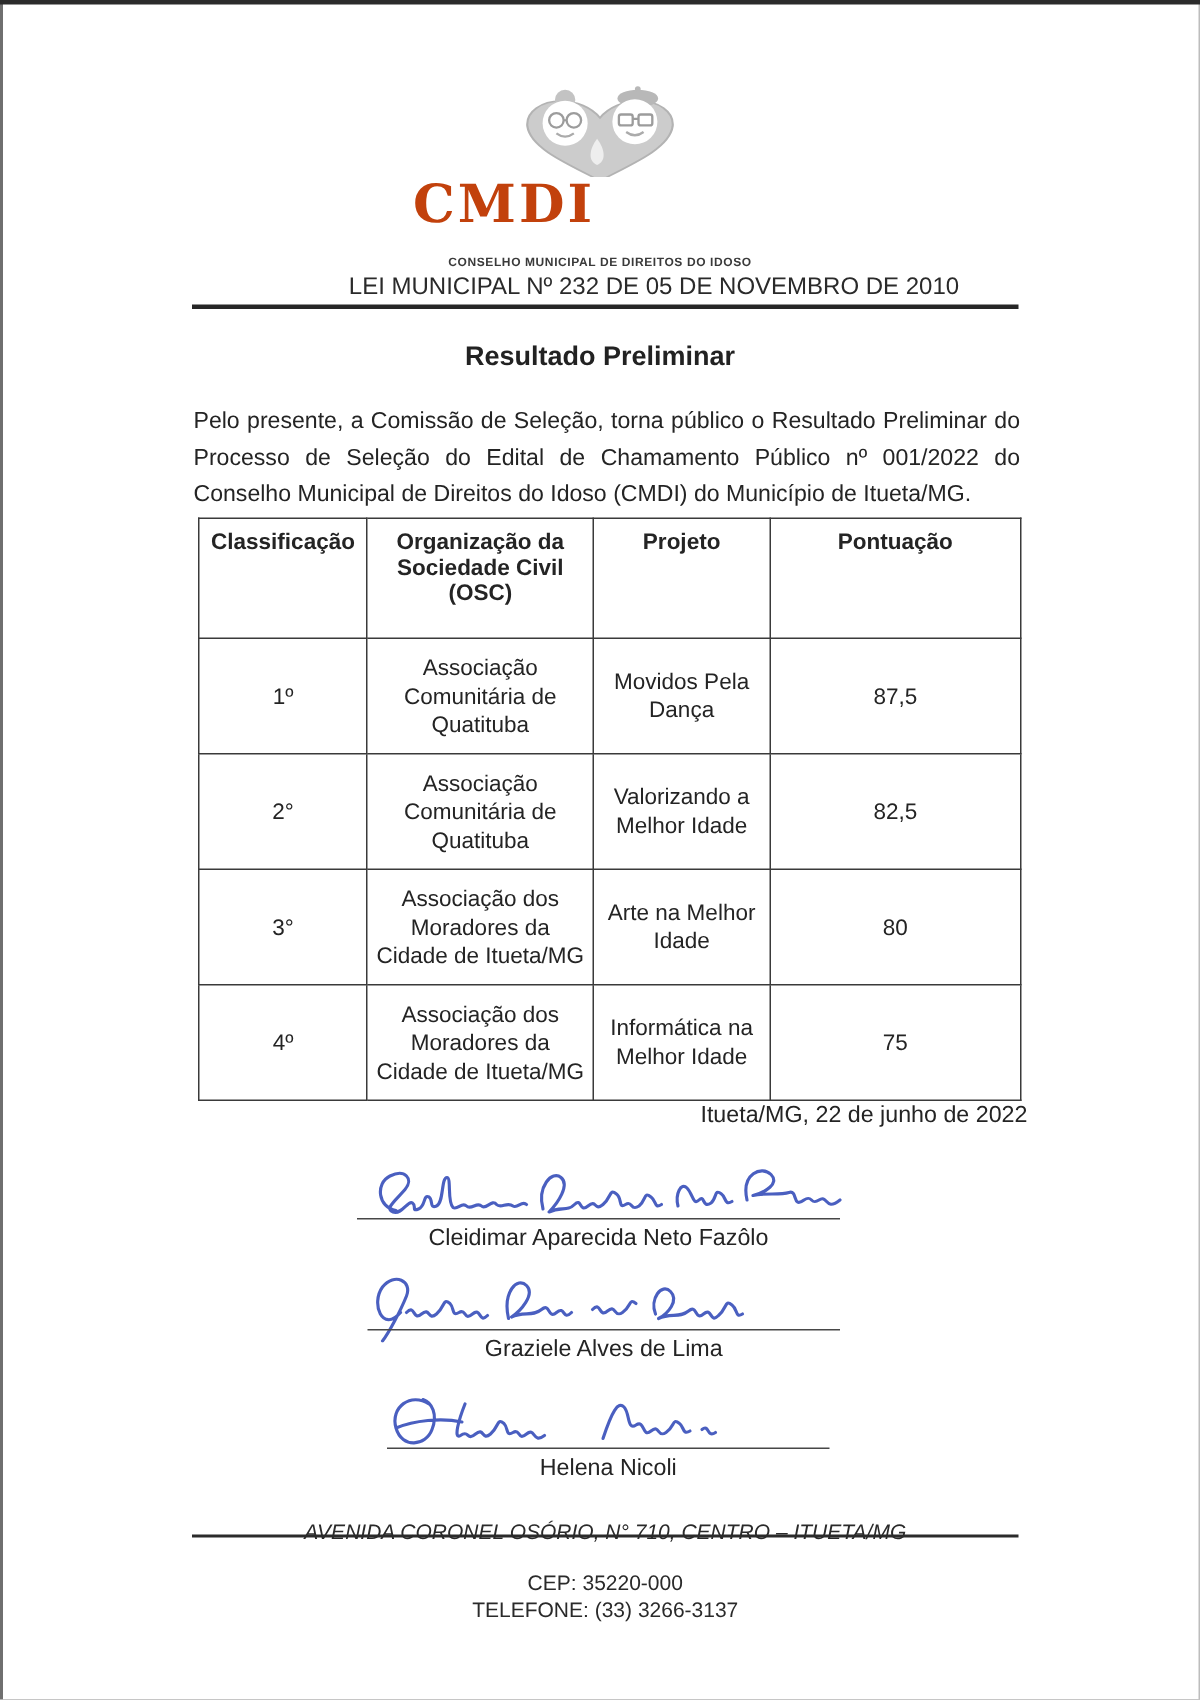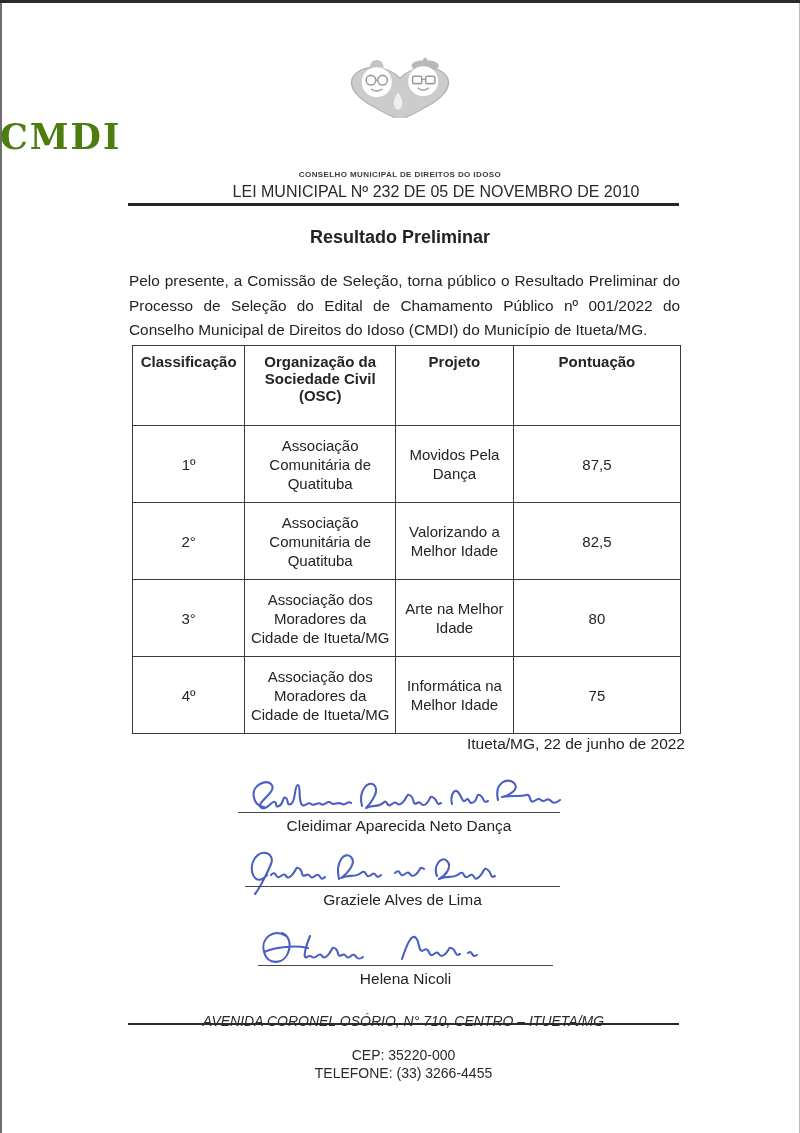--- a/index.html
+++ b/index.html
@@ -5,22 +5,22 @@
   html,body{margin:0;padding:0;background:#9a9a9a;}
   .page{
     position:relative;width:800px;height:1133px;background:#ffffff;
     margin:0 auto;overflow:hidden;
     font-family:"Liberation Sans",sans-serif;color:#1f1f1f;
     box-shadow:inset 0 3px 0 #2b2b2b, inset 2px 0 0 #6f6f6f, inset -1px 0 0 #bdbdbd;
   }
   .abs{position:absolute;}
   
   .logo-wrap{left:0;top:56px;width:800px;text-align:center;}
-  .logo-acronym{left:0;top:116px;width:672px;
-    font-family:"DejaVu Serif",serif;font-weight:bold;font-size:35px;letter-spacing:2px;color:#4d7c0f;}
+  .logo-acronym{left:0;top:116px;width:672px;text-align:center;
+    font-family:"DejaVu Serif",serif;font-weight:bold;font-size:35px;letter-spacing:2px;color:#c2410c;}
   .logo-caption{left:0;top:153px;width:800px;text-align:center;
     font-size:8px;font-weight:bold;letter-spacing:.4px;color:#3a3a3a;margin-top:17px;}
   .hdr-city{left:0;top:165px;width:800px;text-align:center;font-size:16px;color:#2a2a2a;}
   .hdr-law{left:0;top:183px;width:800px;text-align:center;font-size:16px;color:#2a2a2a;padding-left:36px;}
   .rule-top{left:128px;top:203px;width:551px;height:3px;background:#262626;}
   .doc-title{left:0;top:227px;width:800px;text-align:center;font-size:18px;font-weight:bold;color:#222;}
   
   .intro{left:129px;top:269px;width:551px;font-size:15.4px;line-height:24.5px;
     text-align:justify;color:#242424;}
   
@@ -119,21 +119,21 @@
 
   <div class="abs dateline">Itueta/MG, 22 de junho de 2022</div>
 
   <svg class="abs sig-svg" style="left:248px;top:779px;" width="316" height="38" viewBox="0 0 316 38">
     <path d="M16,28 C4,26 2,10 12,5 C22,0 28,7 22,14 C16,21 8,27 14,29 C20,31 24,21 27,23 C30,25 26,29 31,27 C36,25 34,17 38,19 C41,21 38,27 43,25 C48,23 46,6 50,6 C53,6 50,22 54,26 C57,28 60,22 63,25 C66,28 70,22 73,25 C76,28 80,20 83,24 C86,27 90,22 94,25 C97,27 100,21 103,24"></path>
     <path d="M114,27 C110,12 120,1 126,6 C132,11 124,23 118,29 C126,25 130,29 135,24 C140,19 138,30 144,25 C150,20 148,29 154,24 C160,19 158,13 163,17 C167,20 164,27 169,24 C174,21 172,29 178,25 C183,21 181,15 186,19 C190,22 188,27 193,24"></path>
     <path d="M204,25 C202,17 206,9 210,13 C214,17 214,25 218,21 C222,17 220,27 226,23 C230,20 228,13 233,17 C236,19 235,25 240,22"></path>
     <path d="M250,21 C246,3 260,-2 266,4 C272,10 262,16 254,18 C262,16 272,18 278,16 C284,14 280,27 288,21 C294,17 292,25 298,21 C304,17 302,29 312,21"></path>
   </svg>
   <div class="abs sig-line" style="left:238px;top:812px;width:322px;"></div>
-  <div class="abs sig-name" style="left:238px;top:817px;width:322px;">Cleidimar Aparecida Neto Dança</div>
+  <div class="abs sig-name" style="left:238px;top:817px;width:322px;">Cleidimar Aparecida Neto Fazôlo</div>
 
   <svg class="abs sig-svg" style="left:245px;top:849px;" width="300" height="46" viewBox="0 0 300 46">
     <path d="M22,26 C10,40 2,20 10,9 C18,-1 30,5 26,15 C22,25 14,40 10,45 M26,26 C32,20 30,32 36,27 C42,22 40,32 46,27 C52,22 50,16 55,20 C58,23 56,29 61,26 C66,23 64,32 70,27 C76,22 74,34 80,28"></path>
     <path d="M94,30 C90,12 100,2 106,8 C112,14 102,25 96,29 C104,25 110,29 116,24 C122,19 120,31 126,26 C132,21 130,32 136,26"></path>
     <path d="M150,24 C156,18 154,30 160,25 C166,20 164,30 170,26 C176,22 174,16 179,20"></path>
     <path d="M192,27 C188,17 196,6 202,12 C208,18 200,27 194,30 C202,26 208,30 214,25 C220,20 218,32 224,27 C230,22 228,34 234,28 C240,23 238,17 243,21 C247,24 245,30 250,27"></path>
   </svg>
   <div class="abs sig-line" style="left:245px;top:886px;width:315px;"></div>
   <div class="abs sig-name" style="left:245px;top:891px;width:315px;">Graziele Alves de Lima</div>
 
@@ -141,15 +141,15 @@
     <path d="M34,10 C22,2 8,12 12,26 C16,40 32,38 36,27 C40,17 36,9 30,7 M12,26 C24,21 42,19 56,22"></path>
     <path d="M58,10 C54,20 50,34 55,31 C61,27 59,35 65,30 C71,25 69,35 75,30 C81,25 79,19 84,23 C87,26 85,32 90,29 C95,26 93,35 99,30 C105,25 103,37 111,31"></path>
     <path d="M150,33 C156,15 160,8 164,12 C168,16 166,28 172,24 C178,20 176,33 182,28 C188,23 186,33 192,29 C198,25 196,19 201,23 C204,25 203,31 208,28 M216,27 C221,23 219,33 225,29"></path>
   </svg>
   <div class="abs sig-line" style="left:258px;top:965px;width:295px;"></div>
   <div class="abs sig-name" style="left:258px;top:970px;width:295px;">Helena Nicoli</div>
 
   <div class="abs rule-bottom"></div>
   <div class="abs foot-line" style="top:1013px;font-style:italic;">AVENIDA CORONEL OSÓRIO, N° 710, CENTRO – ITUETA/MG</div>
   <div class="abs foot-line" style="top:1047px;">CEP: 35220-000</div>
-  <div class="abs foot-line" style="top:1065px;">TELEFONE: (33) 3266-4455</div>
+  <div class="abs foot-line" style="top:1065px;">TELEFONE: (33) 3266-3137</div>
 
 </div>
 
 </body></html>

